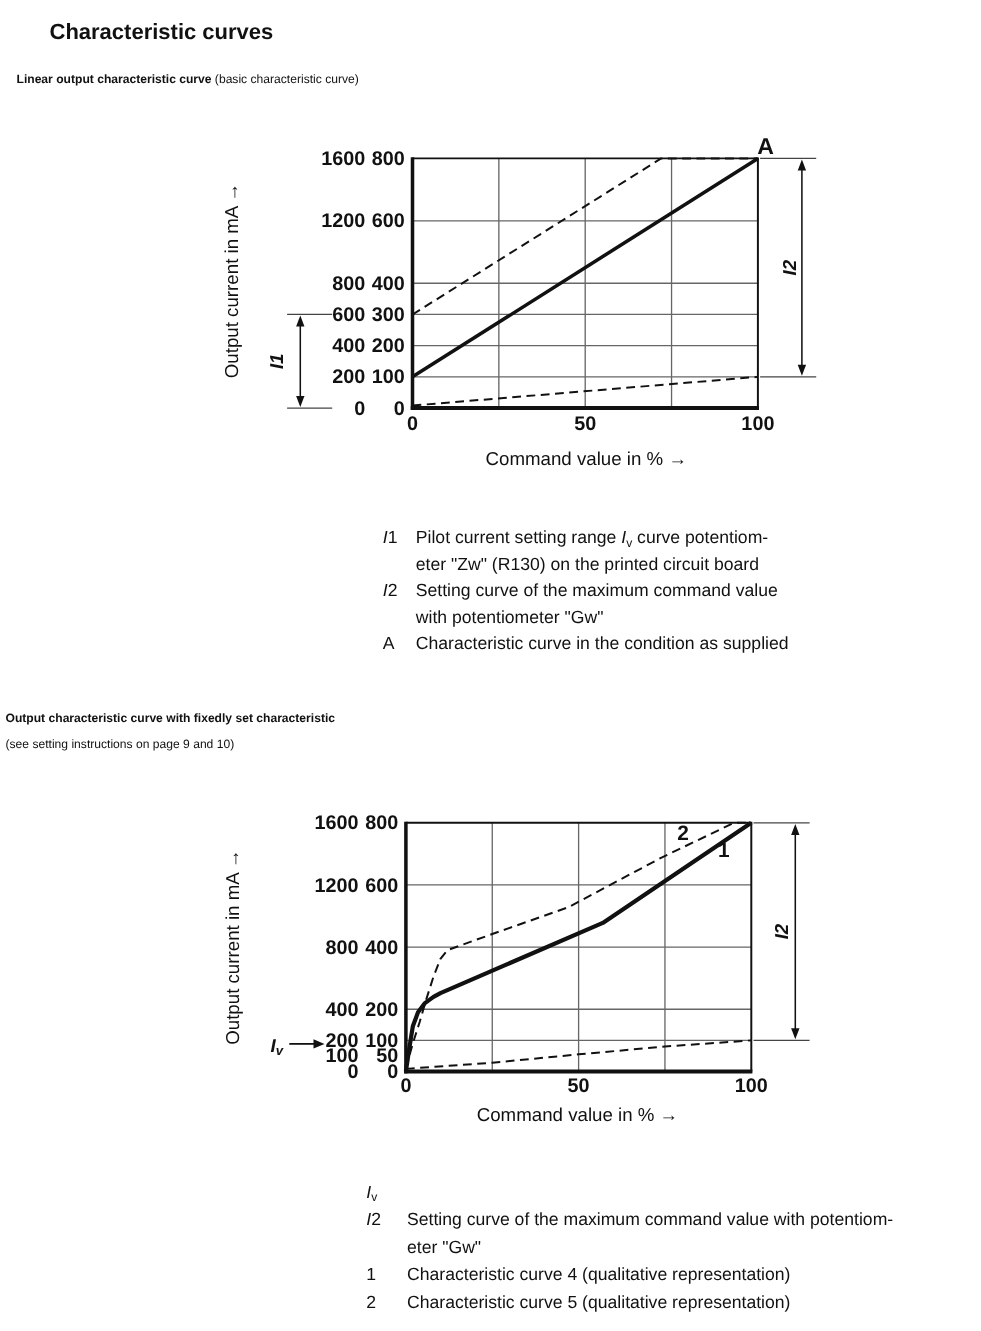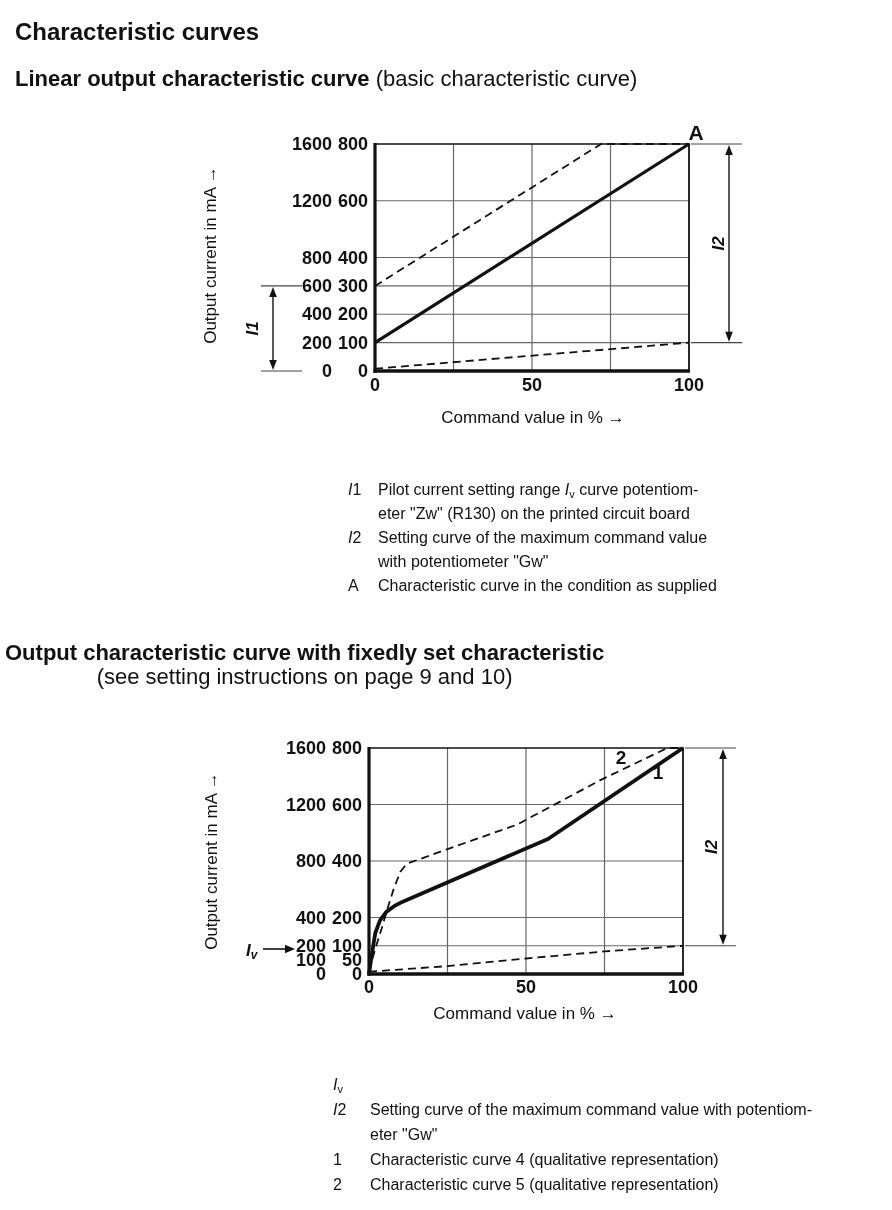--- a/index.html
+++ b/index.html
@@ -1,20 +1,20 @@
 <!DOCTYPE html>
 <html><head>
 <meta charset="utf-8">
 <style>
   html,body{margin:0;padding:0;background:#fff;}
   body{width:892px;height:1210px;position:relative;overflow:hidden;
        font-family:"Liberation Sans",sans-serif;color:#111;}
   .abs{position:absolute;}
-  .h1{font-size:24px;font-weight:bold;}
-  .sec{font-size:22px;}
+  .h1{font-size:20px;font-weight:bold;margin-left:30px;}
+  .sec{font-size:11px;}
   .sec b{font-weight:bold;}
   .legend{font-size:16px;}
   .legend .row{display:flex;align-items:flex-start;}
   .legend .key{flex:0 0 auto;}
   .lg1 .key{width:30px;}
   .lg2 .key{width:37px;}
   .lg1 .row{line-height:23.5px;margin-bottom:1px;}
   .lg2 .row{line-height:25px;}
   sub.sv{font-size:11px;vertical-align:-3px;line-height:0;}
   i.sym{font-style:italic;}
@@ -92,21 +92,21 @@
     <span class="key"><i class="sym">I</i><span>2</span></span>
     <span class="txt"><span>Setting curve of the maximum command value</span><br>
       <span>with potentiometer "Gw"</span></span>
   </div>
   <div class="row">
     <span class="key"><span>A</span></span>
     <span class="txt">Characteristic curve in the condition as supplied</span>
   </div>
 </div>
 
-<div class="abs sec" style="left:5px;top:641px;line-height:24px;text-align:center;">
+<div class="abs sec" style="left:5px;top:641px;line-height:24px;">
   <b>Output characteristic curve with fixedly set characteristic</b><br>
   <span>(see setting instructions on page 9 and 10)</span>
 </div>
 
 <svg style="left:180px;top:700px;" width="600" height="335" viewBox="180 700 600 335">
     <line x1="447.5" y1="748" x2="447.5" y2="974" class="grid"></line>
     <line x1="526" y1="748" x2="526" y2="974" class="grid"></line>
     <line x1="604.5" y1="748" x2="604.5" y2="974" class="grid"></line>
     <line x1="369" y1="945.75" x2="683" y2="945.75" class="grid"></line>
     <line x1="369" y1="917.5" x2="683" y2="917.5" class="grid"></line>

